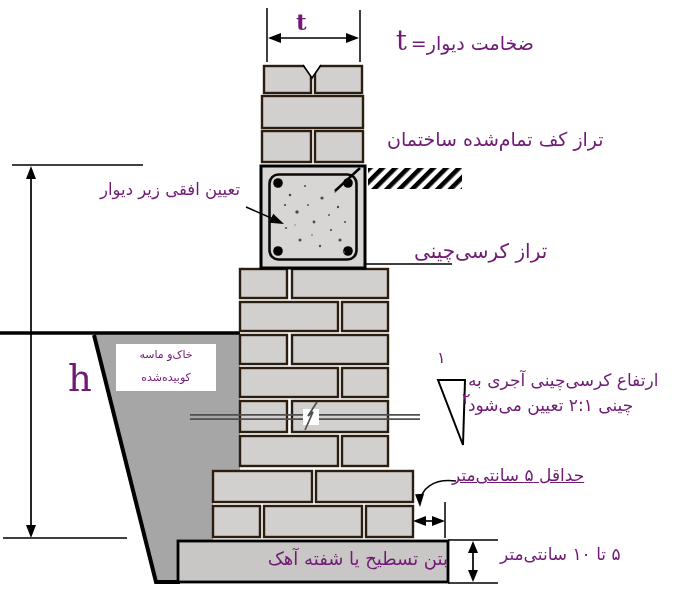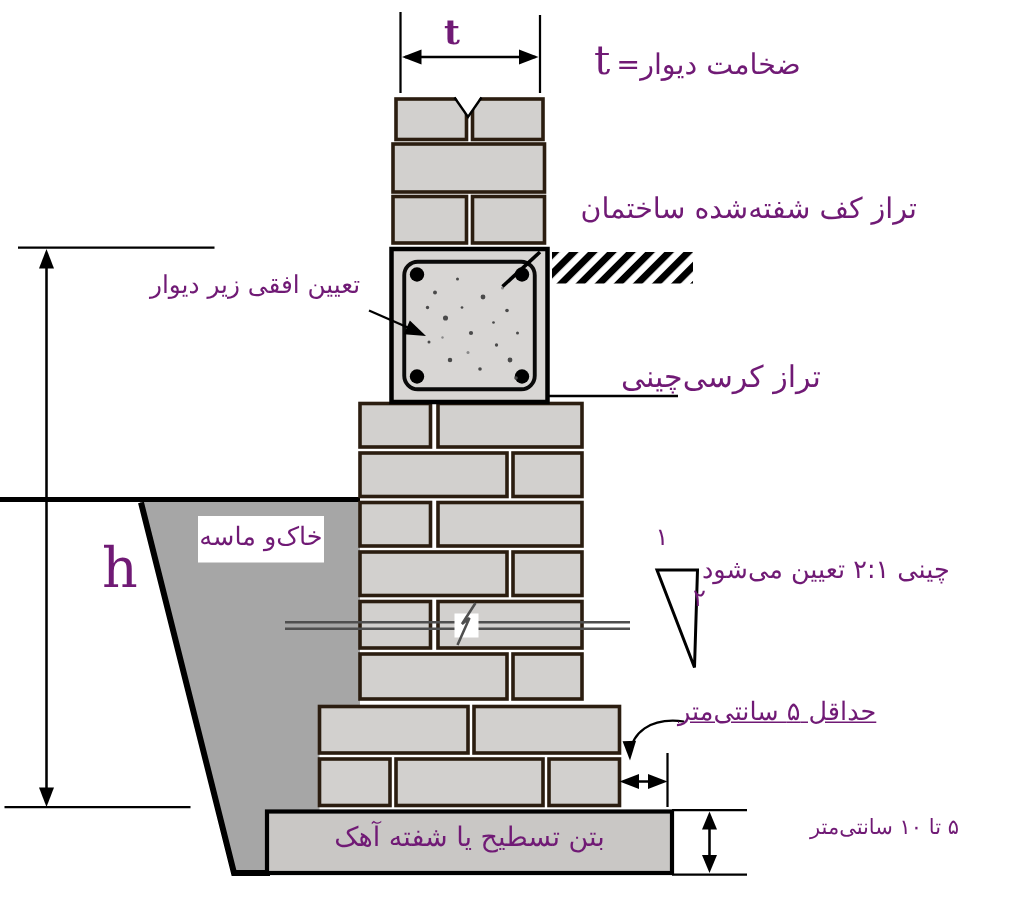--- a/index.html
+++ b/index.html
@@ -17,31 +17,31 @@
   .brk{stroke:var(--break);stroke-width:1.7;fill:none;}
   .lbl{position:absolute;white-space:nowrap;font-size:18px;line-height:1.25;}
   .rtl{direction:rtl;unicode-bidi:isolate;}
   .serif{font-family:"DejaVu Serif","Liberation Serif",serif;}
   .l-thick{left:396px;top:24px;font-size:19px;}
   .l-thick .sym{font-family:"DejaVu Serif","Liberation Serif",serif;font-size:27px;margin-right:4px;}
   .l-t{left:296px;top:8px;font-size:23px;font-weight:bold;}
   .l-floor{left:387px;top:128px;font-size:19px;}
   .l-beam{left:100px;top:180px;width:158px;font-size:16.5px;text-align:left;}
   .l-plinth{left:414px;top:239px;font-size:20px;}
-  .l-soil{left:116px;top:344px;width:84px;background:#fff;text-align:center;
-          font-size:17px;padding:4px 0 6px 0;direction:rtl;margin-left:16px;}
+  .l-soil{left:116px;top:344px;width:100px;background:#fff;text-align:center;
+          font-size:11px;padding:4px 0 6px 0;direction:rtl;}
   .l-soil .line{display:block;white-space:nowrap;}
   .l-soil .line + .line{margin-top:9px;}
   .l-h{left:68px;top:356px;font-size:37px;}
   .l-ratio{left:468px;top:368px;width:217px;font-size:17px;line-height:25px;text-align:left;white-space:nowrap;}
   .l-s1{left:437px;top:348px;font-size:16px;}
   .l-s2{left:462px;top:389px;font-size:16px;}
   .l-min{left:452px;top:465px;font-size:17px;text-decoration:underline;}
-  .l-slab{left:178px;top:548px;width:270px;text-align:center;font-size:18px;}
-  .l-thickslab{left:500px;top:544px;font-size:14px;margin-left:40px;}
+  .l-slab{left:178px;top:548px;width:270px;font-size:18px;}
+  .l-thickslab{left:500px;top:544px;font-size:17px;}
 </style>
 </head>
 <body>
 
 <div id="stage" style="--brick-fill: #d2d0ce; --brick-border: #2b1d10; --soil: #a6a6a6; --concrete: #d8d6d4; --slab: #c9c7c5; --ink: #000000; --break: #4f4f4f;">
 
   <svg width="685" height="603" viewBox="0 0 685 603">
     <defs>
       <pattern id="hatch" patternUnits="userSpaceOnUse" width="9" height="9" patternTransform="rotate(45)">
         <rect width="9" height="9" fill="#ffffff"></rect>
@@ -171,33 +171,35 @@
       <line class="dim" x1="473" y1="547" x2="473" y2="576"></line>
       <polygon class="head" points="473,541 468,553 478,553"></polygon>
       <polygon class="head" points="473,582 468,570 478,570"></polygon>
     </g>
   </svg>
 
   <div class="lbl rtl l-thick"><span>ضخامت دیوار=</span><span class="sym">t</span></div>
 
   <div class="lbl serif l-t">t</div>
 
-  <div class="lbl rtl l-floor">تراز کف شفته‌شده ساختمان</div>
+  <div class="lbl rtl l-floor">تراز کف تمام‌شده ساختمان</div>
 
   <div class="lbl rtl l-beam">تعیین افقی زیر دیوار</div>
 
   <div class="lbl rtl l-plinth">تراز کرسی‌چینی</div>
 
   <div class="lbl l-soil">
     <span class="line">خاک‌و ماسه</span>
+    <span class="line">کوبیده‌شده</span>
   </div>
 
   <div class="lbl serif l-h">h</div>
 
   <div class="lbl rtl l-ratio">
+    <span style="display:block">ارتفاع کرسی‌چینی آجری به</span>
     <span style="display:block">چینی ۲:۱ تعیین می‌شود</span>
   </div>
 
   <div class="lbl l-s1">۱</div>
   <div class="lbl l-s2">۲</div>
 
   <div class="lbl rtl l-min">حداقل ۵ سانتی‌متر</div>
 
   <div class="lbl rtl l-slab">بتن تسطیح یا شفته آهک</div>
 

